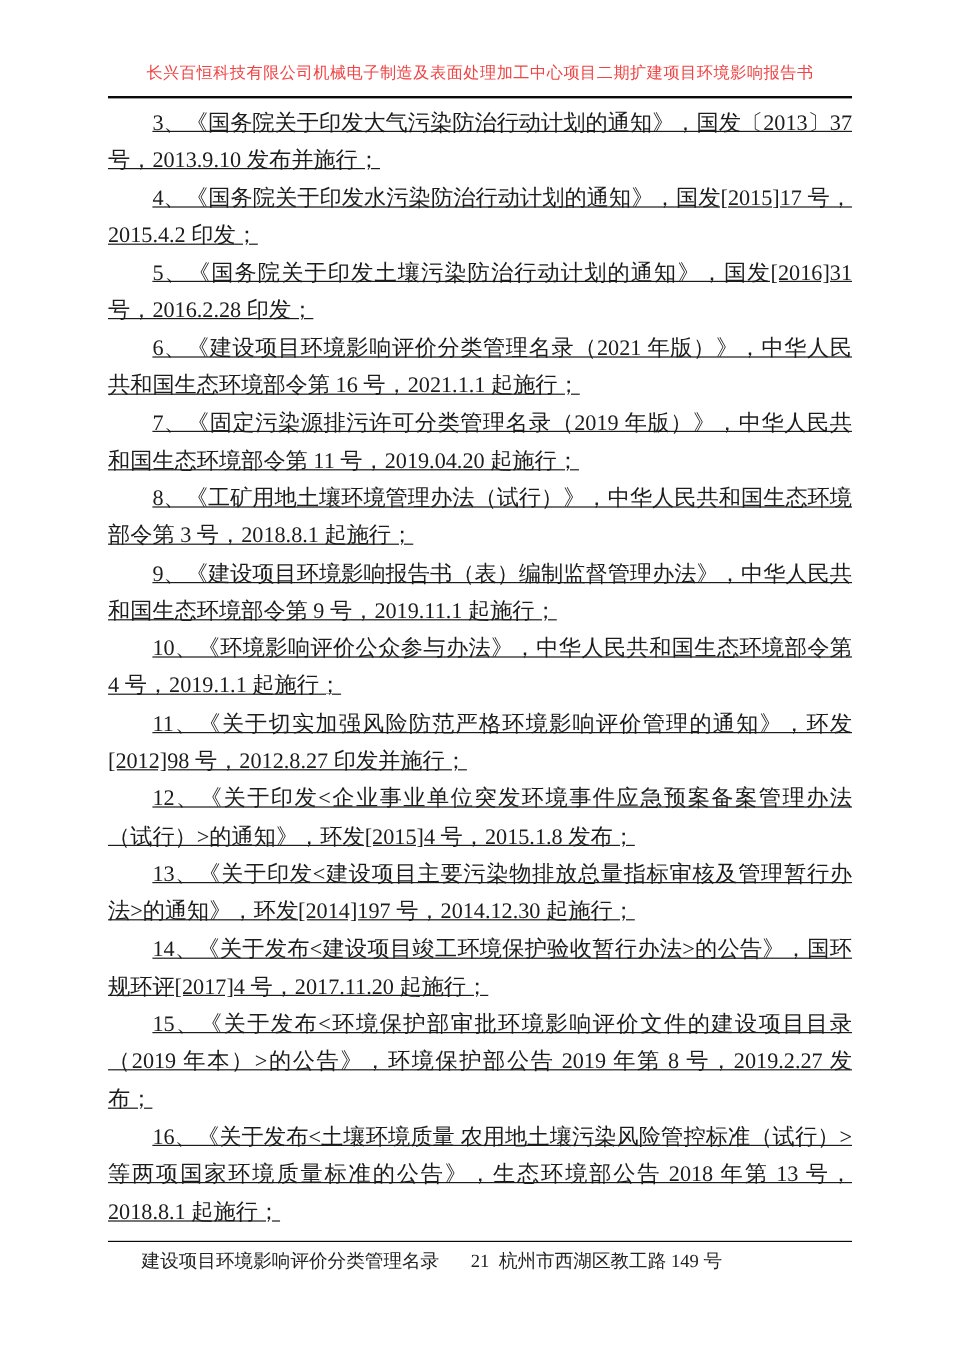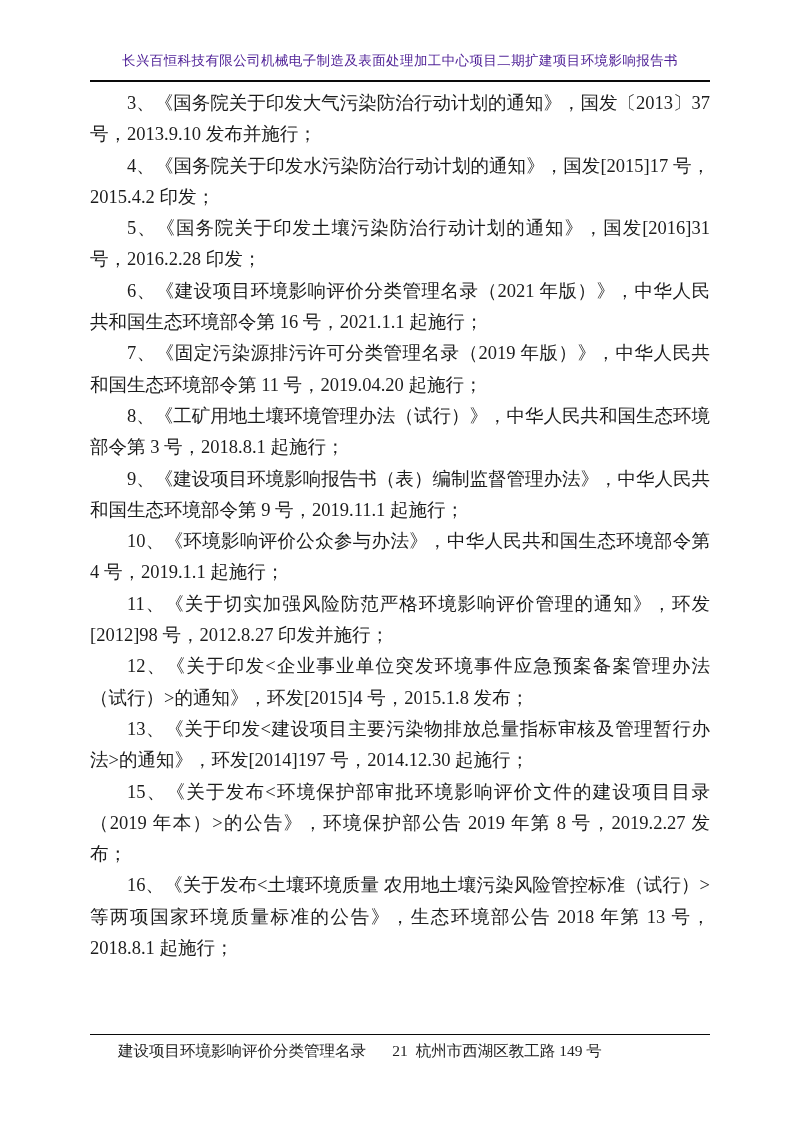--- a/index.html
+++ b/index.html
@@ -15,38 +15,39 @@
     overflow: hidden;
   }
   .page-header {
     position: absolute;
     top: 52px;
     left: 90px;
     width: 620px;
     text-align: center;
     font-size: 13.5px;
     letter-spacing: 0.4px;
-    color: #4c1d95;
+    color: #ef4444;
     border-bottom: 2.5px solid #0a0a0a;
     padding-bottom: 10px;
     white-space: nowrap;
   }
   .content {
     position: absolute;
     top: 88px;
     left: 90px;
     width: 620px;
     font-size: 18.5px;
     line-height: 31.3px;
     text-align: justify;
     text-justify: inter-ideograph;
     color: #1c1c1c;
   }
   .content p {
     text-indent: 2em;
+    text-decoration: underline;
   }
   .page-footer {
     position: absolute;
     top: 1034px;
     left: 90px;
     width: 620px;
     border-top: 1.5px solid #0a0a0a;
     padding-top: 6px;
     display: grid;
     grid-template-columns: 1fr auto 1fr;
@@ -70,20 +71,21 @@
     <p>4、《国务院关于印发水污染防治行动计划的通知》，国发[2015]17 号，2015.4.2 印发；</p>
     <p>5、《国务院关于印发土壤污染防治行动计划的通知》，国发[2016]31 号，2016.2.28 印发；</p>
     <p>6、《建设项目环境影响评价分类管理名录（2021 年版）》，中华人民共和国生态环境部令第 16 号，2021.1.1 起施行；</p>
     <p>7、《固定污染源排污许可分类管理名录（2019 年版）》，中华人民共和国生态环境部令第 11 号，2019.04.20 起施行；</p>
     <p>8、《工矿用地土壤环境管理办法（试行）》，中华人民共和国生态环境部令第 3 号，2018.8.1 起施行；</p>
     <p>9、《建设项目环境影响报告书（表）编制监督管理办法》，中华人民共和国生态环境部令第 9 号，2019.11.1 起施行；</p>
     <p>10、《环境影响评价公众参与办法》，中华人民共和国生态环境部令第 4 号，2019.1.1 起施行；</p>
     <p>11、《关于切实加强风险防范严格环境影响评价管理的通知》，环发[2012]98 号，2012.8.27 印发并施行；</p>
     <p>12、《关于印发&lt;企业事业单位突发环境事件应急预案备案管理办法（试行）&gt;的通知》，环发[2015]4 号，2015.1.8 发布；</p>
     <p>13、《关于印发&lt;建设项目主要污染物排放总量指标审核及管理暂行办法&gt;的通知》，环发[2014]197 号，2014.12.30 起施行；</p>
+    <p>14、《关于发布&lt;建设项目竣工环境保护验收暂行办法&gt;的公告》，国环规环评[2017]4 号，2017.11.20 起施行；</p>
     <p>15、《关于发布&lt;环境保护部审批环境影响评价文件的建设项目目录（2019 年本）&gt;的公告》，环境保护部公告 2019 年第 8 号，2019.2.27 发布；</p>
     <p>16、《关于发布&lt;土壤环境质量 农用地土壤污染风险管控标准（试行）&gt;等两项国家环境质量标准的公告》，生态环境部公告 2018 年第 13 号，2018.8.1 起施行；</p>
   </div>
 
   <div class="page-footer">
     <span class="company">建设项目环境影响评价分类管理名录</span>
     <span class="pagenum">21</span>
     <span class="address">杭州市西湖区教工路 149 号</span>
   </div>
 

